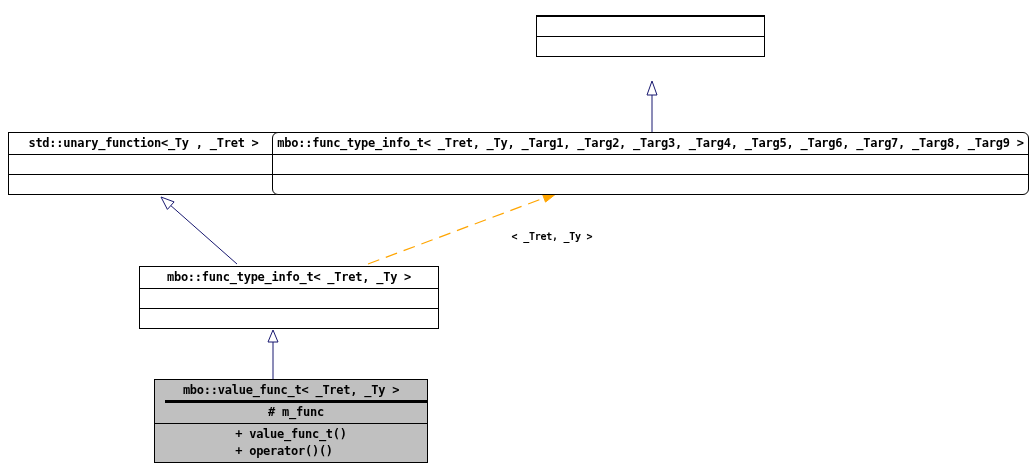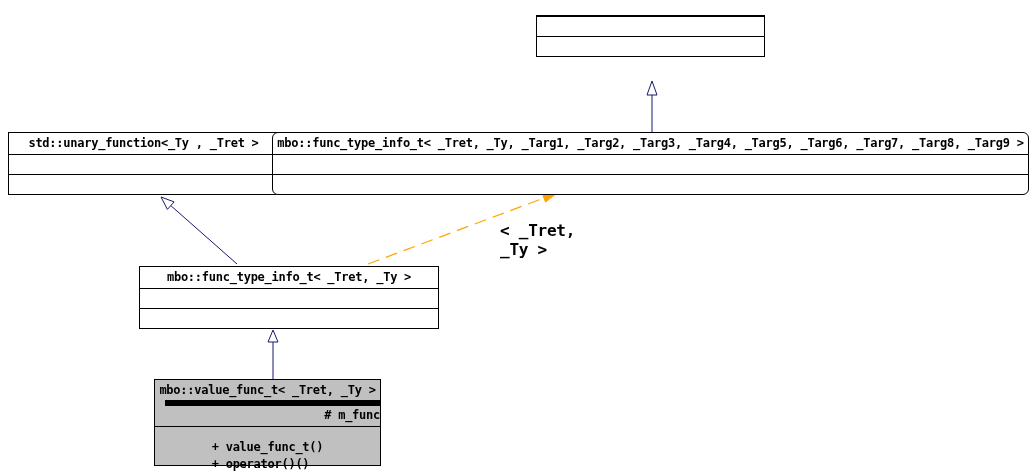--- a/index.html
+++ b/index.html
@@ -41,49 +41,50 @@
     overflow: hidden;
   }
   .node .empty {
     height: 19px;
     border-top: 1px solid #000000;
   }
   #node-unary-top   { left: 536px; top: 15px;  width: 229px; }
   #node-unary-left  { left: 8px;   top: 132px; width: 271px; }
   #node-func-full   { left: 272px; top: 132px; width: 757px; border-radius: 6px; }
   #node-func-short  { left: 139px; top: 266px; width: 300px; }
-  #node-value-func  { left: 154px; top: 379px; width: 227px; background: var(--focus-fill, #c0c0c0); }
+  #node-value-func  { left: 154px; top: 379px; width: 274px; background: var(--focus-fill, #c0c0c0); }
   #node-value-func .title { height: 20px; line-height: 20px; }
   .attr-row {
     height: 20px;
     line-height: 19px;
-    border-top: 6px solid #000000;
-    text-align: right;
+    border-top: 3px solid #000000;
+    text-align: center;
     margin-left: 10px;
   }
   .methods-row {
     height: 39px;
     border-top: 1px solid #000000;
     text-align: center;
-    padding-top: 12px;
+    padding-top: 2px;
     box-sizing: border-box;
   }
   .methods-inner {
     display: inline-block;
     text-align: left;
   }
   .methods-inner .method-line {
     line-height: 17px;
   }
   .edge-label {
     position: absolute;
     left: 500px;
-    top: 221px;
+    top: 231px;
     width: 104px;
-    font-size: 16px;
+    text-align: center;
+    font-size: 10px;
     letter-spacing: -0.25px;
   }
   .inherit-line {
     stroke: var(--inherit-line, #191970);
     stroke-width: 1;
     fill: none;
   }
   .inherit-head {
     fill: #ffffff;
     stroke: var(--inherit-line, #191970);

